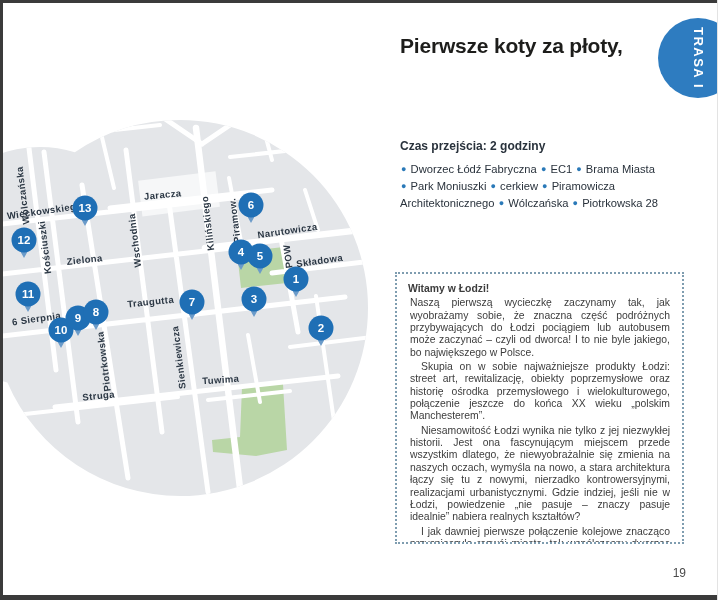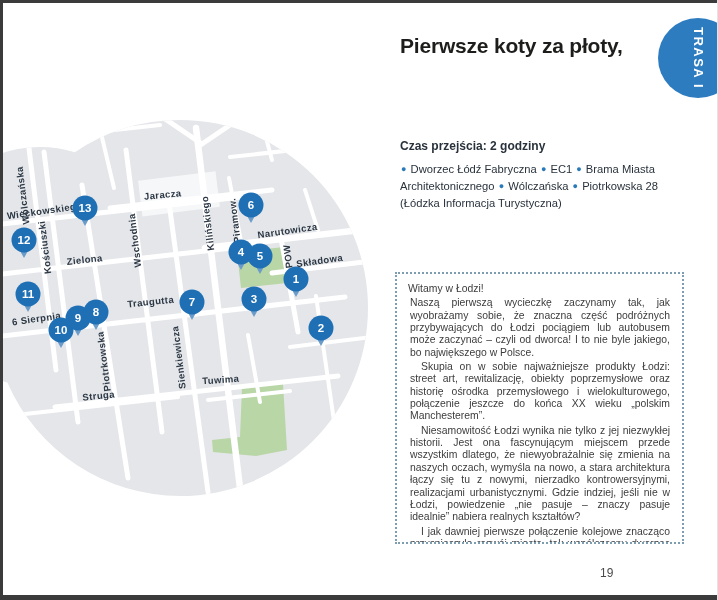--- a/index.html
+++ b/index.html
@@ -52,29 +52,29 @@
   .stops .bullet{
     color:#2a79b8;font-size:9px;vertical-align:1px;
     margin:0 1px 0 1px;
   }
   .intro-box{
     position:absolute;left:395px;top:272px;width:289px;height:272px;
     box-sizing:border-box;border:2px dotted #7f9db0;
     padding:9px 10px 6px 11px;overflow:hidden;
   }
   .intro-box .lead{
-    font-size:10.4px;line-height:12.35px;color:#3c3c3c;
+    font-size:10.4px;line-height:12.35px;color:#3c3c3c;font-weight:bold;
   }
   .intro-box p{
     margin:2px;font-size:10.4px;line-height:12.35px;color:#3c3c3c;
     text-align:justify;
   }
   .intro-box p.ind{text-indent:11px;}
   .page-number{
-    position:absolute;left:600px;top:566px;width:86px;text-align:left;
+    position:absolute;left:600px;top:566px;width:86px;text-align:right;
     font-size:12px;color:#4a4a4a;
   }
 </style>
 </head>
 <body>
 
 <div class="edge edge-top"></div>
 <div class="edge edge-left"></div>
 <div class="edge edge-bottom"></div>
 <div class="edge edge-right"></div>
@@ -202,22 +202,22 @@
   </div>
 
 <div class="trasa-tab">
   <span>TRASA I</span>
 </div>
 
 <div class="duration">Czas przejścia: 2 godziny</div>
 
 <div class="stops">
     <div><span class="bullet">●</span> Dworzec Łódź Fabryczna <span class="bullet">●</span> EC1 <span class="bullet">●</span> Brama Miasta</div>
+    <div><span class="bullet">●</span> Park Moniuszki <span class="bullet">●</span> cerkiew <span class="bullet">●</span> Piramowicza</div>
     <div>Architektonicznego <span class="bullet">●</span> Wólczańska <span class="bullet">●</span> Piotrkowska 28</div>
-    <div>(Łódzka Informacja Turystyczna)</div>
   </div>
 
 <div class="intro-box">
   <div class="lead">Witamy w Łodzi!</div>
   <div>
       <p>Naszą pierwszą wycieczkę zaczynamy tak, jak wyobrażamy sobie, że znaczna część podróżnych przybywających do Łodzi pociągiem lub autobusem może zaczynać – czyli od dworca! I to nie byle jakiego, bo największego w Polsce.</p>
       <p class="ind">Skupia on w sobie najważniejsze produkty Łodzi: street art, rewitalizację, obiekty poprzemysłowe oraz historię ośrodka przemysłowego i wielokulturowego, połączenie jeszcze do końca XX wieku „polskim Manchesterem”.</p>
       <p class="ind">Niesamowitość Łodzi wynika nie tylko z jej niezwykłej historii. Jest ona fascynującym miejscem przede wszystkim dlatego, że niewyobrażalnie się zmienia na naszych oczach, wymyśla na nowo, a stara architektura łączy się tu z nowymi, nierzadko kontrowersyjnymi, realizacjami urbanistycznymi. Gdzie indziej, jeśli nie w Łodzi, powiedzenie „nie pasuje – znaczy pasuje idealnie” nabiera realnych kształtów?</p>
       <p class="ind">I jak dawniej pierwsze połączenie kolejowe znacząco przyspieszyło rozwój miasta, tak współczesny dworzec Łódź Fabryczna – będący częścią większego projektu pod nazwą Nowe Centrum Łodzi – znajduje się pośrodku tych wszystkich przemian. Jest swoistym okiem cyklonu.</p>
     </div>

